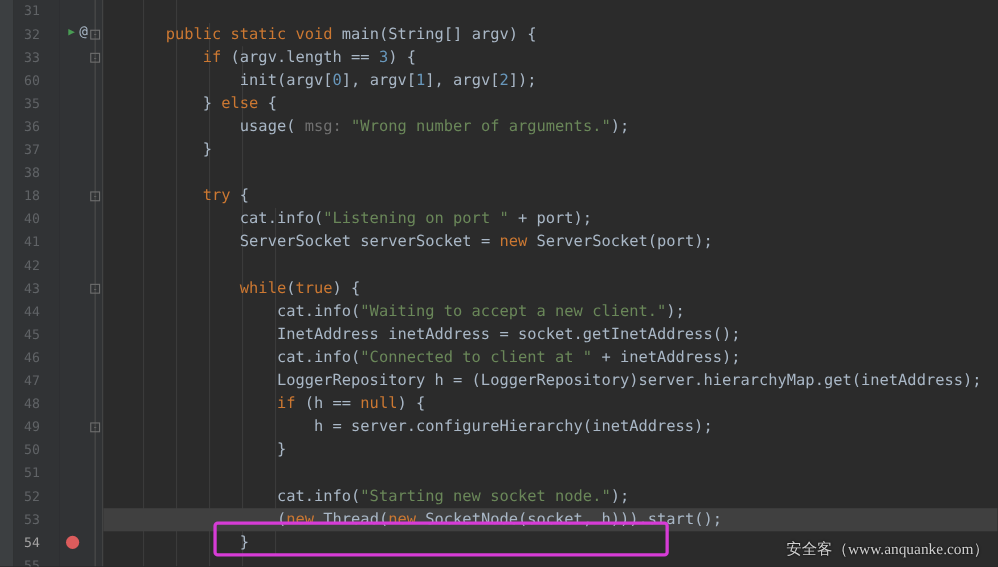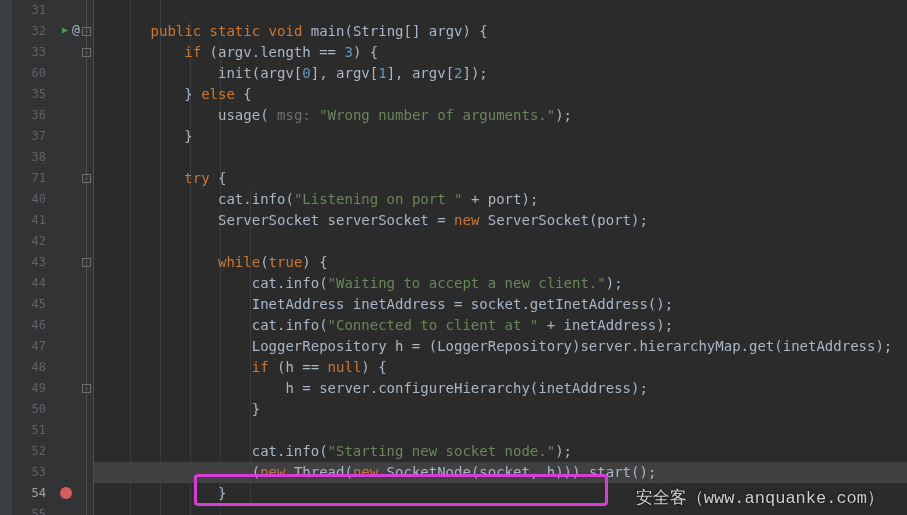--- a/index.html
+++ b/index.html
@@ -20,21 +20,21 @@
   }
   .scrollbar-track {
     width: 12px;
     background: #3c3f41;
     height: 100%;
     flex-shrink: 0;
   }
   .gutter {
     width: 42px;
     background: #313335;
-    text-align: right;
+    text-align: center;
     padding-right: 8px;
     flex-shrink: 0;
     user-select: none;
   }
   .gutter-marks {
     width: 26px;
     background: #313335;
     flex-shrink: 0;
     position: relative;
   }
@@ -122,44 +122,44 @@
   }
   .fold-line {
     position:absolute;
     left:6px;
     width:1px;
     background:#4e4e4e;
   }
   .watermark {
     position: absolute;
     bottom: 6px;
-    right: 23px;
+    right: 8px;
     color: #d0d0d0;
-    font-family: Liberation Mono, monospace;
-    font-size: 17px;
+    font-family: Liberation Serif, serif;
+    font-size: 14px;
     z-index: 10;
     text-shadow: 0 0 2px #000;
   }
 </style>
 </head>
 <body>
 
 <div class="editor">
   <div class="scrollbar-track"></div>
 
   <div class="gutter">
     <div class="line-no">31</div>
     <div class="line-no">32</div>
     <div class="line-no">33</div>
     <div class="line-no">60</div>
     <div class="line-no">35</div>
     <div class="line-no">36</div>
     <div class="line-no">37</div>
     <div class="line-no">38</div>
-    <div class="line-no">71</div>
+    <div class="line-no">18</div>
     <div class="line-no">40</div>
     <div class="line-no">41</div>
     <div class="line-no">42</div>
     <div class="line-no">43</div>
     <div class="line-no">44</div>
     <div class="line-no">45</div>
     <div class="line-no">46</div>
     <div class="line-no">47</div>
     <div class="line-no">48</div>
     <div class="line-no">49</div>

